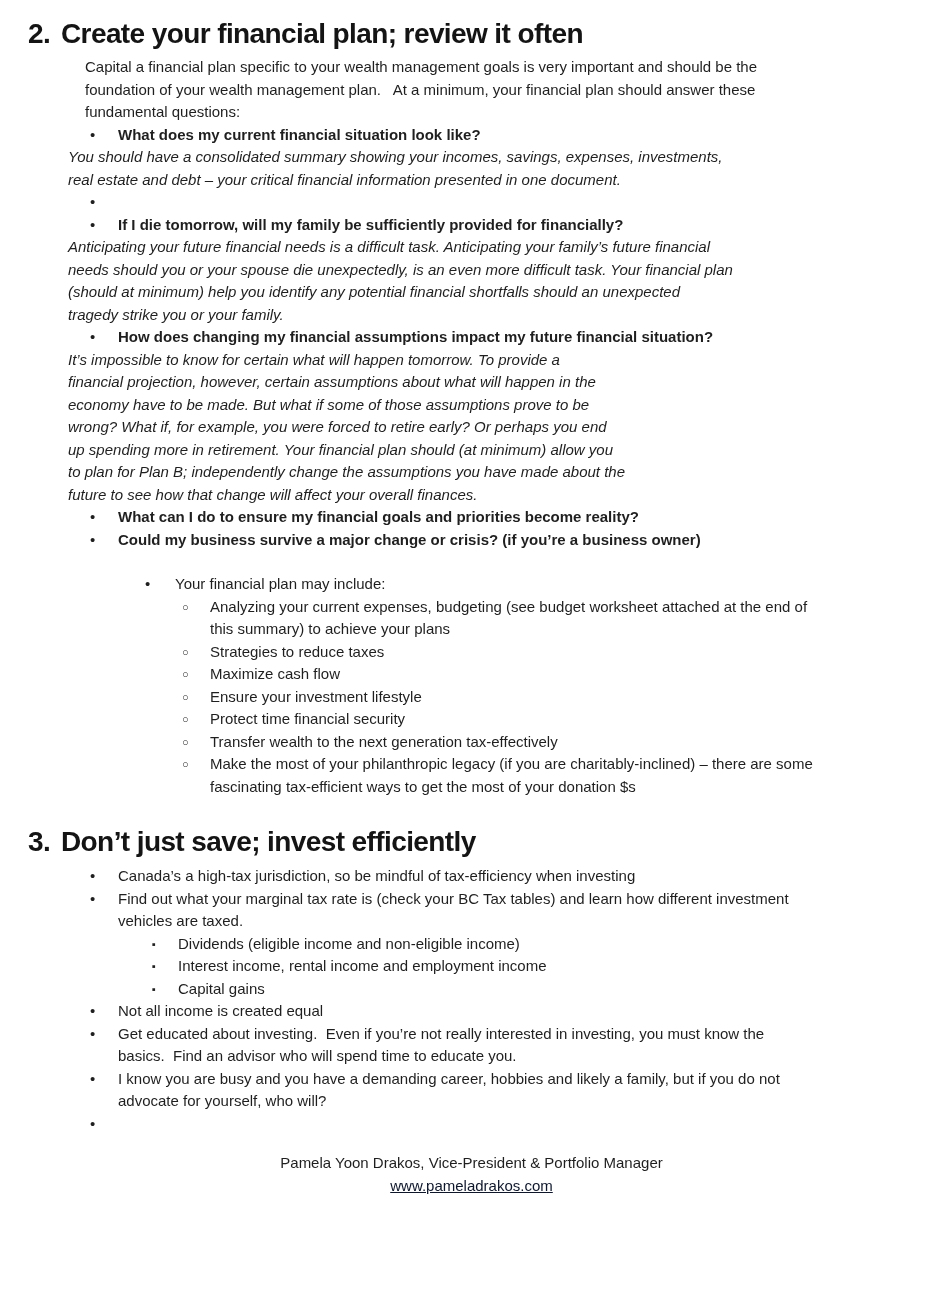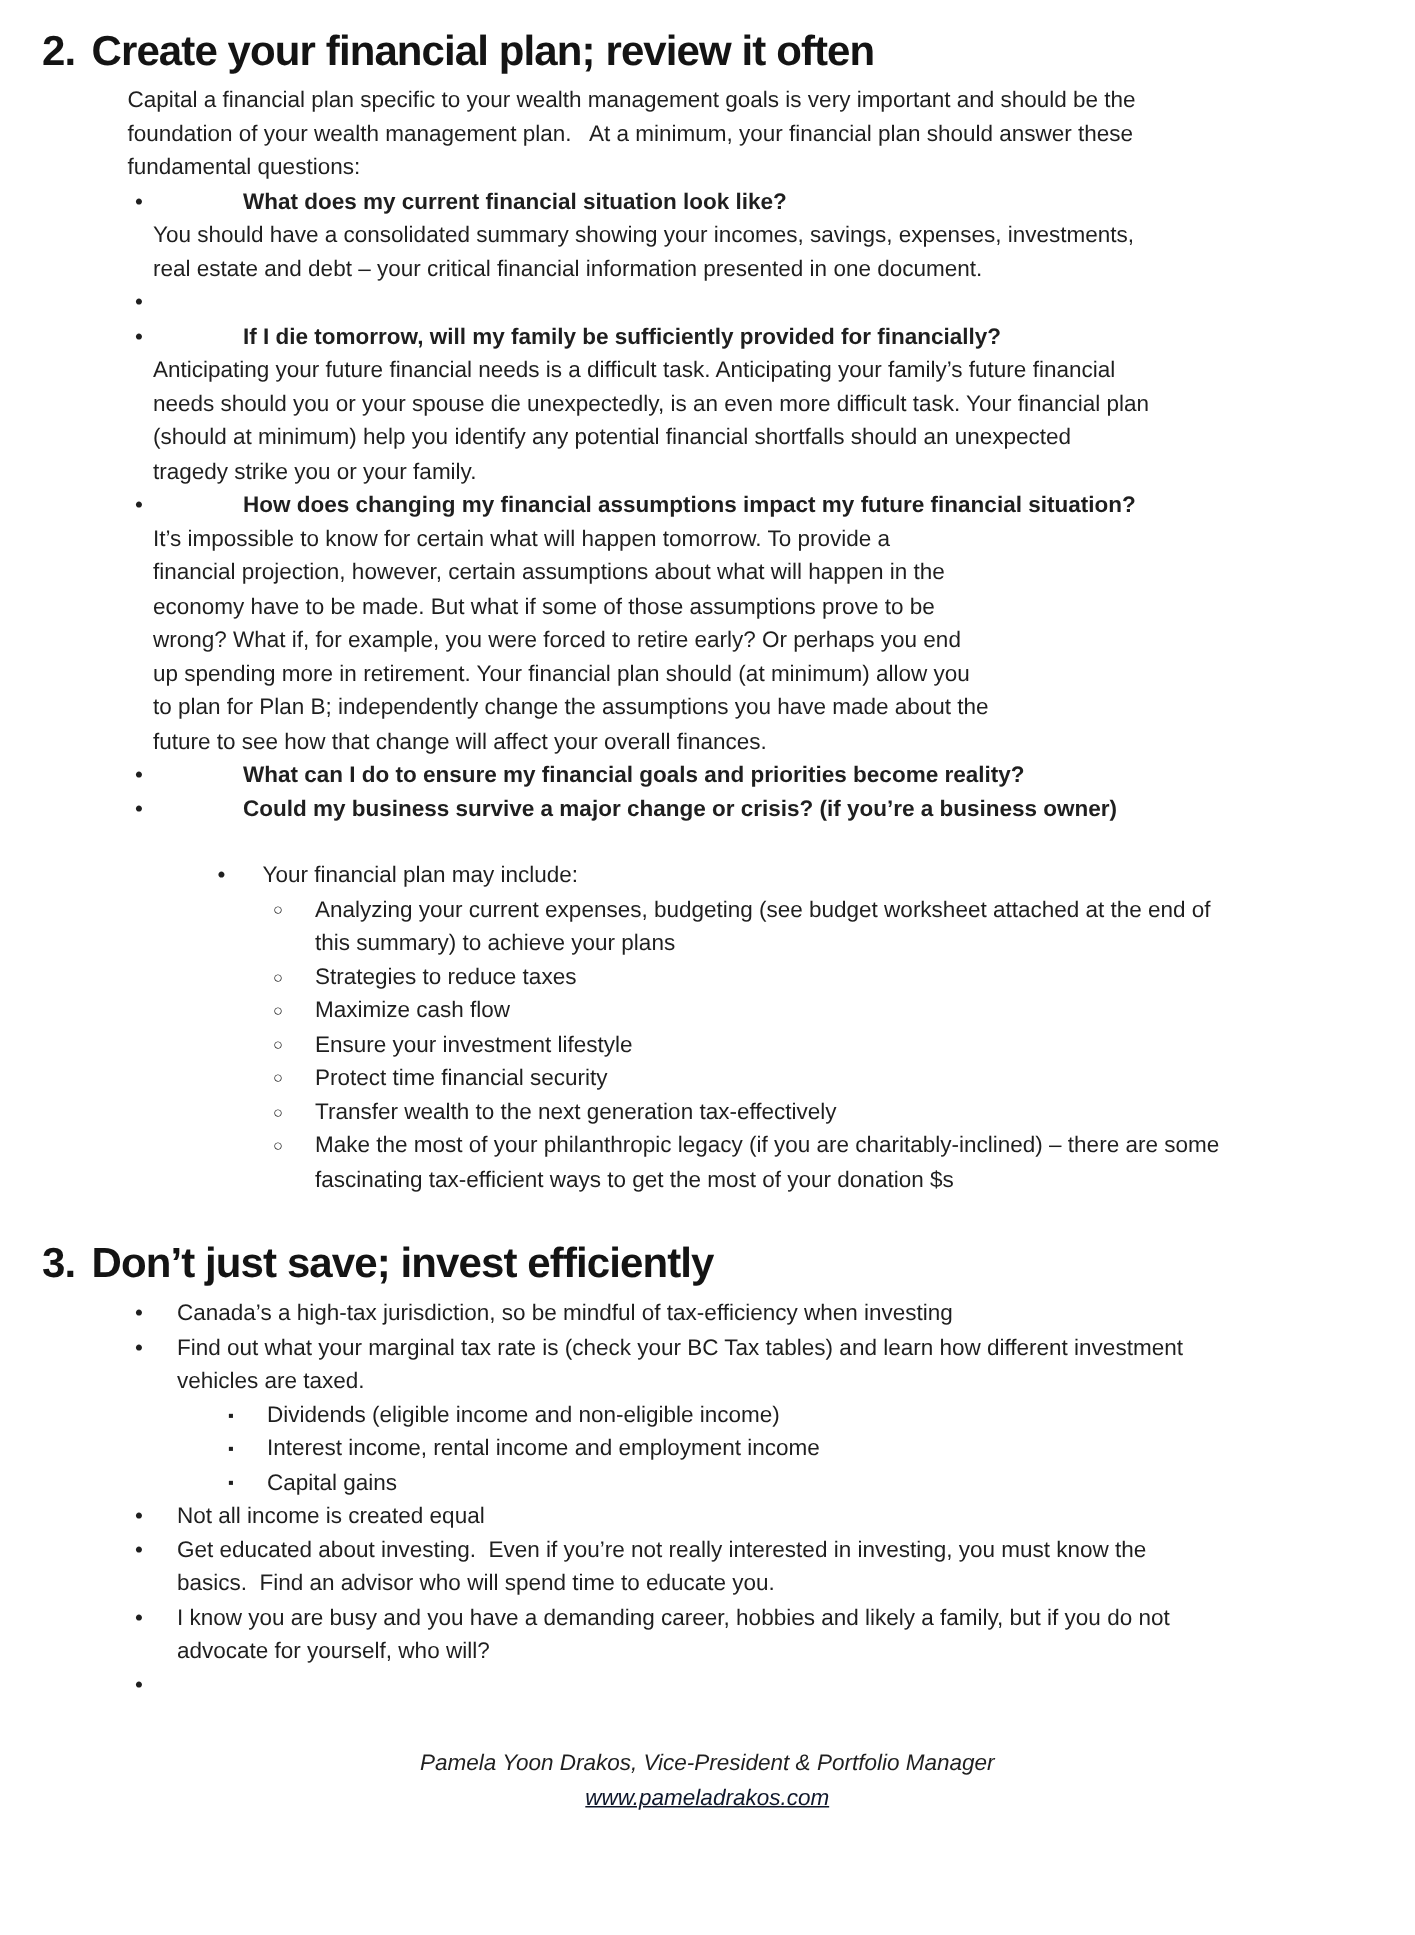--- a/index.html
+++ b/index.html
@@ -26,29 +26,29 @@
     padding-left: 28px;
   }
   .heading .h-num { width: 33px; flex: none; }
   .heading-3 { margin-top: 26px; margin-bottom: 5px; }
   .intro { margin: 4px 0 0 85px; }
   .txt { white-space: pre-wrap; }
   .li { display: flex; }
   .mk { flex: none; }
   .l1 { padding-left: 90px; }
   .l1 .mk { width: 28px; }
-  .q { font-weight: 700; margin-left: 44px; }
-  .ans { margin-left: 102px; }
+  .q { font-weight: 700; }
+  .ans { margin-left: 68px; font-style: italic; }
   .l2 { padding-left: 145px; margin-top: 22px; }
   .l2 .mk { width: 30px; }
   .l3 { padding-left: 182px; }
   .l3 .mk { width: 28px; font-size: 11px; }
   .l4 { padding-left: 152px; }
   .l4 .mk { width: 26px; font-size: 11px; }
-  .footer { margin-top: 30px; text-align: center; font-style: italic; }
+  .footer { margin-top: 17px; text-align: center; }
   .footer a { color: #0f172a; text-decoration: underline; cursor: pointer; }
 </style>
 </head>
 <body>
 
 <div class="page">
 
   <div class="heading">
     <span class="h-num">2.</span>
     <span class="h-text">Create your financial plan; review it often</span>

